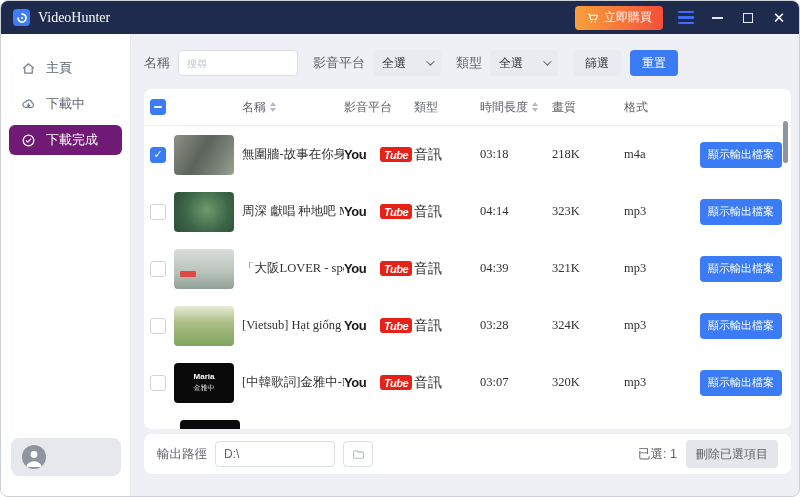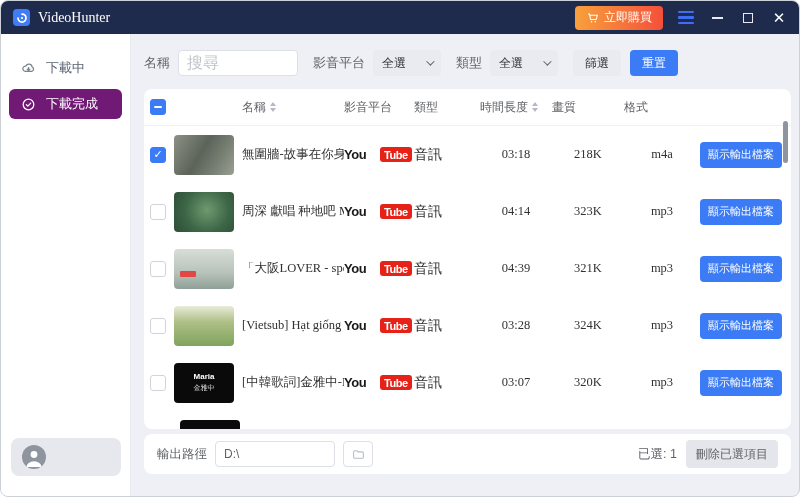--- a/index.html
+++ b/index.html
@@ -33,21 +33,21 @@
   .avatar-box { position:absolute; left:10px; bottom:20px; width:110px; height:38px; background:#e6e8ed;
                 border-radius:8px; display:flex; align-items:center; padding-left:11px; cursor:pointer; }
   .avatar-circle { width:24px; height:24px; border-radius:50%; background:#8f959e; display:flex; align-items:flex-end; justify-content:center; overflow:hidden; }
 
   .main { flex:1; display:flex; flex-direction:column; padding:0 8px 0 13px; min-width:0; }
 
   
   .filter-row { display:flex; align-items:center; margin:16px 0 13px; font-size:13px; color:#606266; flex:0 0 auto; }
   .filter-row .lbl { margin-right:8px; }
   .search-input { width:120px; height:26px; border:1px solid #dcdfe6; border-radius:4px; background:#fff;
-                  padding:0 8px; font-size:16px; color:#303133; outline:none; }
+                  padding:0 8px; font-size:10px; color:#303133; outline:none; }
   .search-input::placeholder { color:#c0c4cc; }
   .gap-lg { margin-left:15px; }
   .dropdown { height:26px; background:#e9ebf0; border:none; border-radius:4px; padding:0 9px; display:flex;
               align-items:center; gap:20px; font-size:12px; color:#303133; cursor:pointer; }
   .chev { width:6px; height:6px; border-right:1.5px solid #606266; border-bottom:1.5px solid #606266;
           transform:rotate(45deg) translateY(-2px); }
   .btn-filter { height:26px; padding:0 12px; background:#e9ebf0; border:none; border-radius:4px;
                 font-size:12px; color:#303133; cursor:pointer; margin-left:15px; }
   .btn-reset { height:26px; padding:0 12px; background:#3b7cf6; border:none; border-radius:4px;
                font-size:12px; color:#ffffff; cursor:pointer; margin-left:9px; }
@@ -72,23 +72,23 @@
   .thumb.t3 { background:linear-gradient(180deg,#d8ddd8 0%,#b7c2ba 60%,#8fa096 100%); }
   .thumb.t3::after { content:""; position:absolute; left:6px; top:22px; width:16px; height:6px; background:#e04844; border-radius:1px; }
   .thumb.t4 { background:linear-gradient(180deg,#e8ecd9 0%,#aebf86 40%,#7fa45e 100%); }
   .thumb.t5 { background:#0a0a0a; display:flex; flex-direction:column; align-items:center; justify-content:center; gap:2px; }
   .thumb.t5 .tt1 { color:#fff; font-size:8px; font-weight:bold; }
   .thumb.t5 .tt2 { color:#ddd; font-size:7px; }
   .title-cell { font-size:12.5px; color:#303133; font-family:"Liberation Serif","DejaVu Serif",serif;
                 white-space:nowrap; overflow:hidden; padding-right:6px; }
   .yt-logo { display:flex; align-items:center; gap:14px; }
   .yt-you { font-weight:bold; font-size:13px; color:#1a1a1a; letter-spacing:-0.5px; }
-  .yt-tube { background:#e62117; color:#fff; font-weight:bold; font-size:11px; padding:1.5px 4px; border-radius:3px; letter-spacing:-0.5px; }
+  .yt-tube { background:#e62117; color:#fff; font-weight:bold; font-size:11px; padding:1.5px 4px; border-radius:3px; letter-spacing:-0.5px;font-style:italic; }
   .plain-cell { font-size:14px; color:#303133; }
-  .serif-cell { font-size:12.5px; color:#303133; font-family:"Liberation Serif","DejaVu Serif",serif;text-align:center; }
+  .serif-cell { font-size:12.5px; color:#303133; font-family:"Liberation Serif","DejaVu Serif",serif; }
   .action-btn { width:82px; height:26px; background:#3b7cf6; border:none; border-radius:4px; color:#fff;
                 font-size:11px; cursor:pointer; justify-self:end; margin-right:16px; }
   .partial-thumb { position:absolute; left:36px; top:331px; width:60px; height:40px; background:#0a0a0a; border-radius:4px; }
   .scroll-thumb { position:absolute; right:3px; top:32px; width:5px; height:42px; background:#8f959e; border-radius:3px; cursor:pointer; }
 
   
   .footer-bar { height:40px; background:#ffffff; border-radius:8px; margin-top:5px; display:flex; align-items:center;
                 padding:0 13px; font-size:12.5px; color:#606266; flex:0 0 auto; }
   .path-input { width:120px; height:26px; border:1px solid #dcdfe6; border-radius:4px; padding:0 8px;
                 font-size:12px; color:#606266; margin:0 8px; outline:none; }
@@ -134,20 +134,27 @@
       <div class="win-btn">
           <span class="close-glyph">✕</span>
         </div>
     </div>
   </div>
 
   <div class="body-row">
 
     <aside class="sidebar">
       <div class="side-item">
+        <svg width="15" height="15" viewBox="0 0 24 24" fill="none" stroke="#7a8290" stroke-width="2" stroke-linejoin="round">
+            <path d="M3.5 11.5 12 4.5l8.5 7"></path>
+            <path d="M6 10v9.5h12V10"></path>
+          </svg>
+        <span>主頁</span>
+      </div>
+      <div class="side-item">
         <svg width="15" height="15" viewBox="0 0 24 24" fill="none" stroke="#7a8290" stroke-width="2" stroke-linejoin="round" stroke-linecap="round">
             <path d="M7 16.5a4.2 4.2 0 1 1 .8-8.35A5.2 5.2 0 0 1 17.8 9.6 3.6 3.6 0 0 1 17.2 16.5H7z"></path>
             <path d="M12 10.5v4.5"></path>
             <path d="m10 13.2 2 1.9 2-1.9"></path>
           </svg>
         <span>下載中</span>
       </div>
       <div class="side-item active">
         <svg width="15" height="15" viewBox="0 0 24 24" fill="none" stroke="#ffffff" stroke-width="2" stroke-linecap="round" stroke-linejoin="round">
             <circle cx="12" cy="12" r="8.5"></circle>

